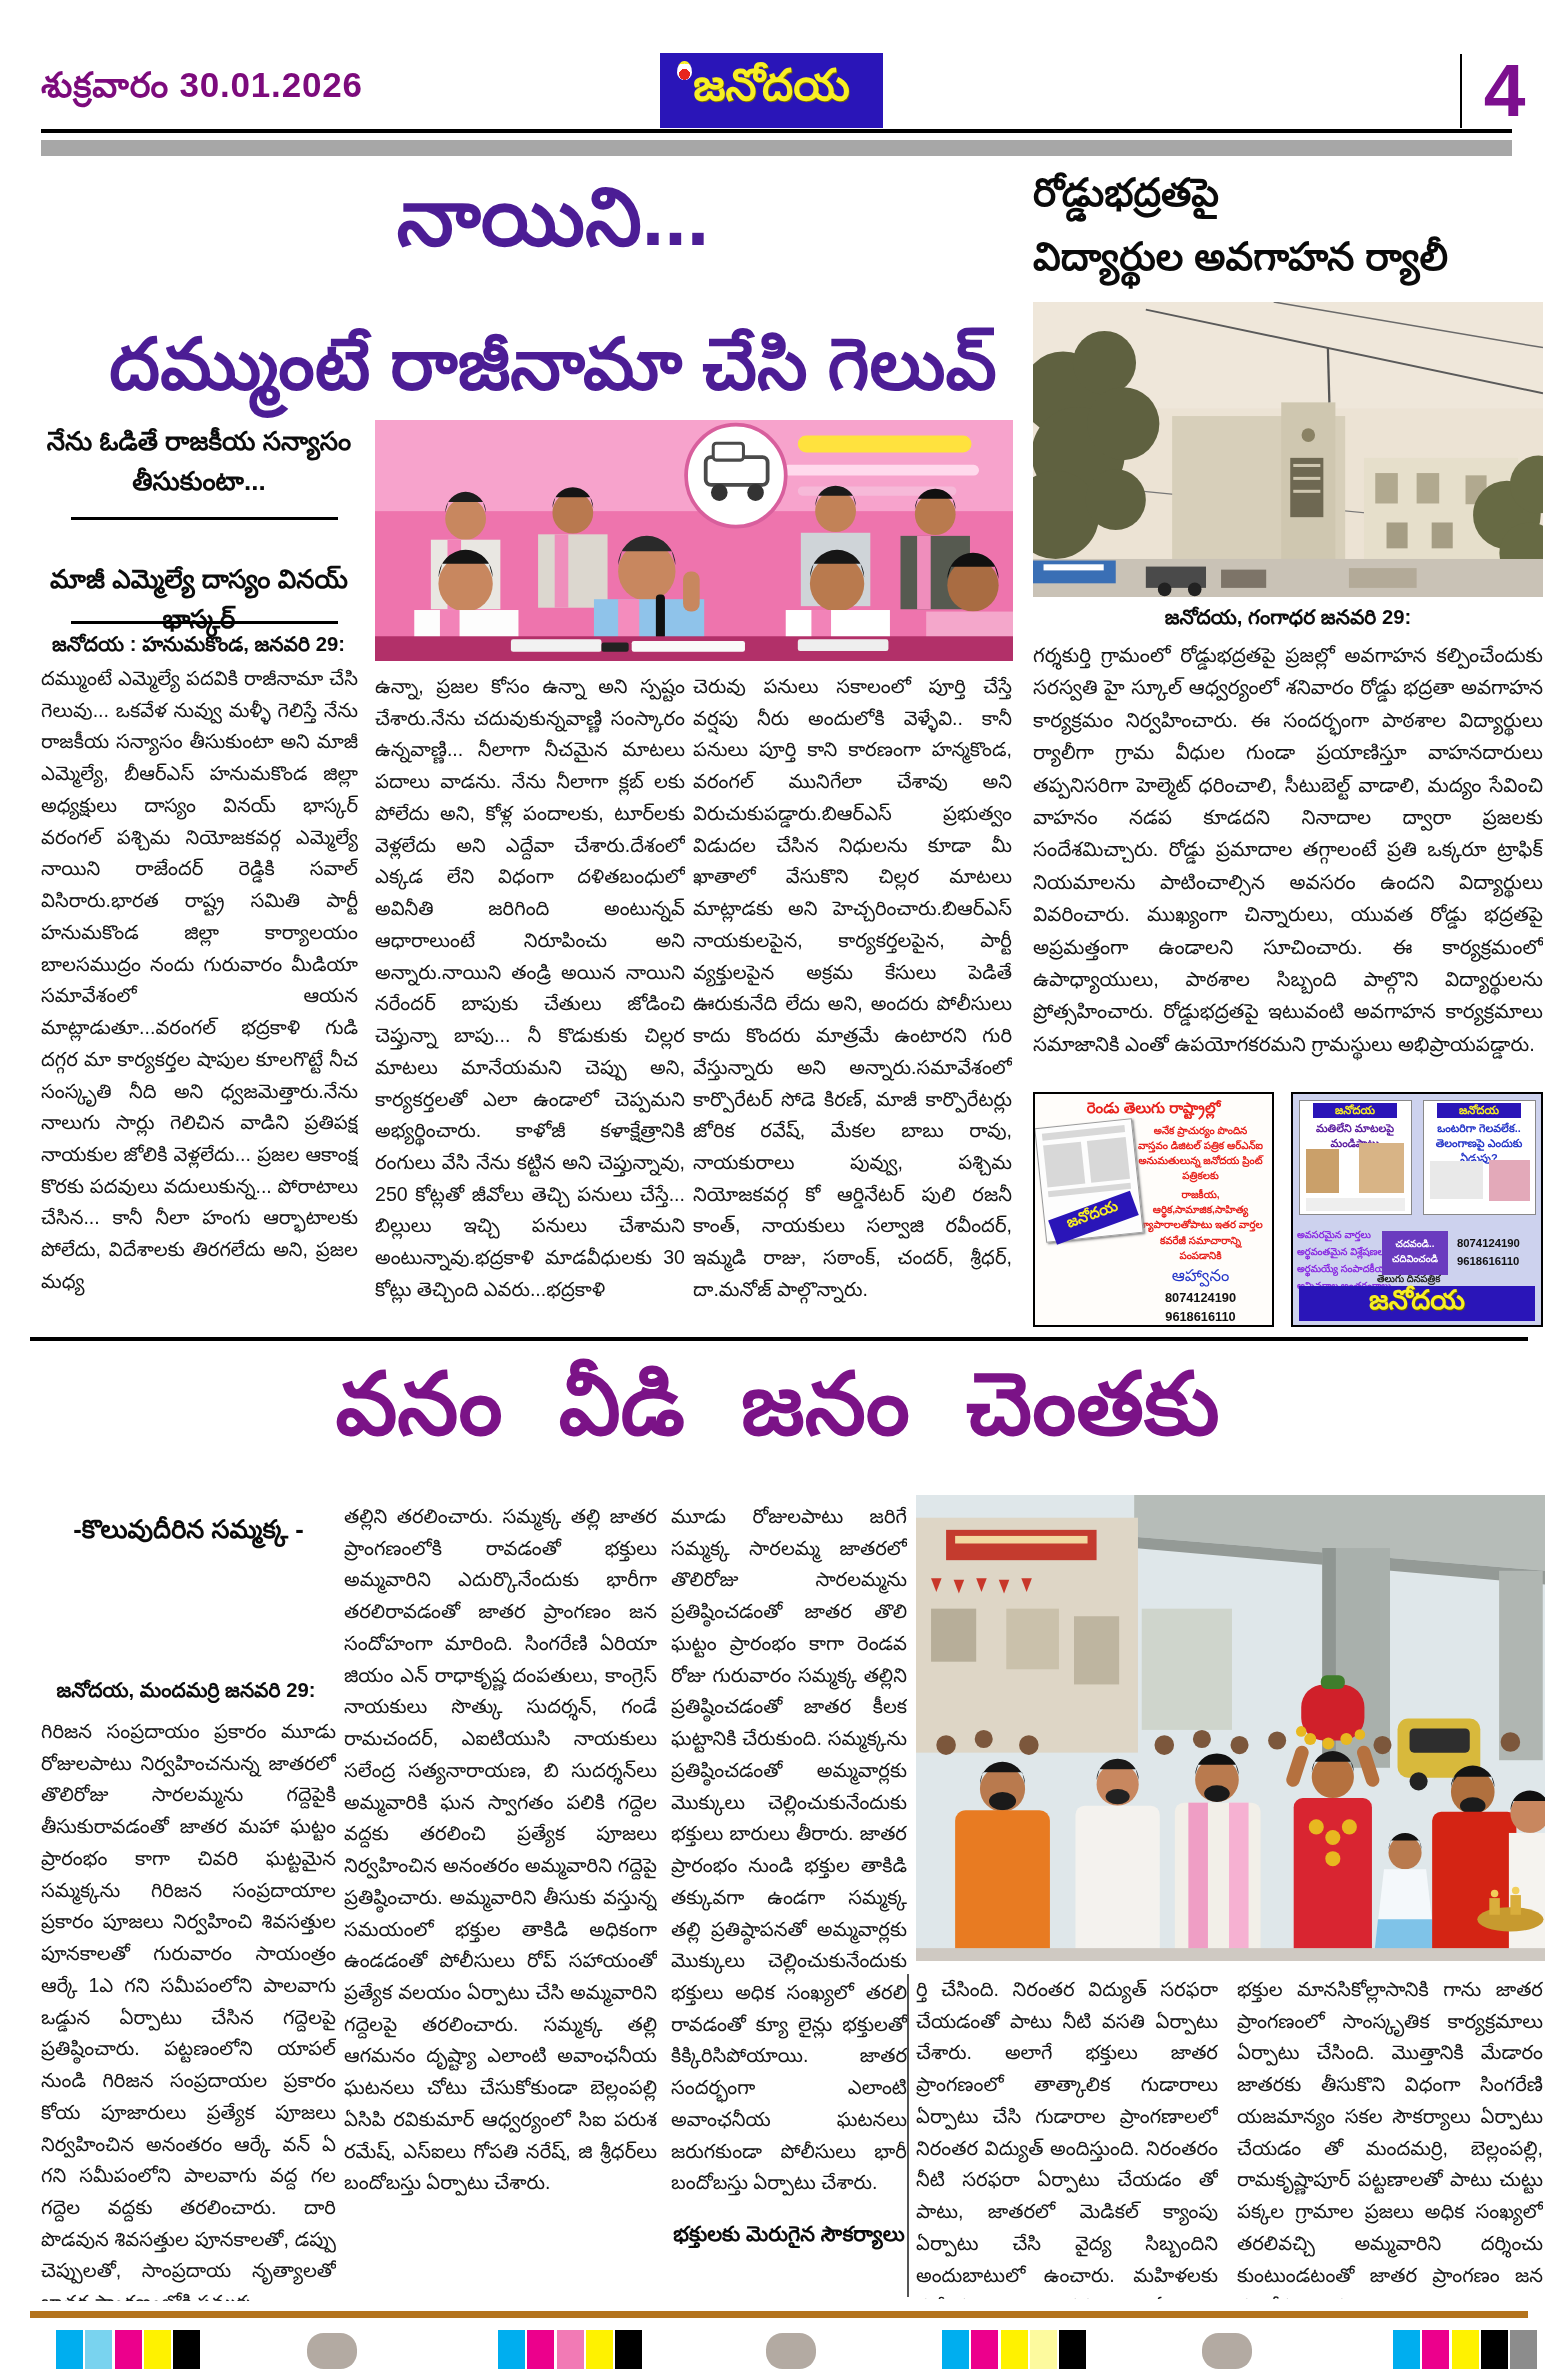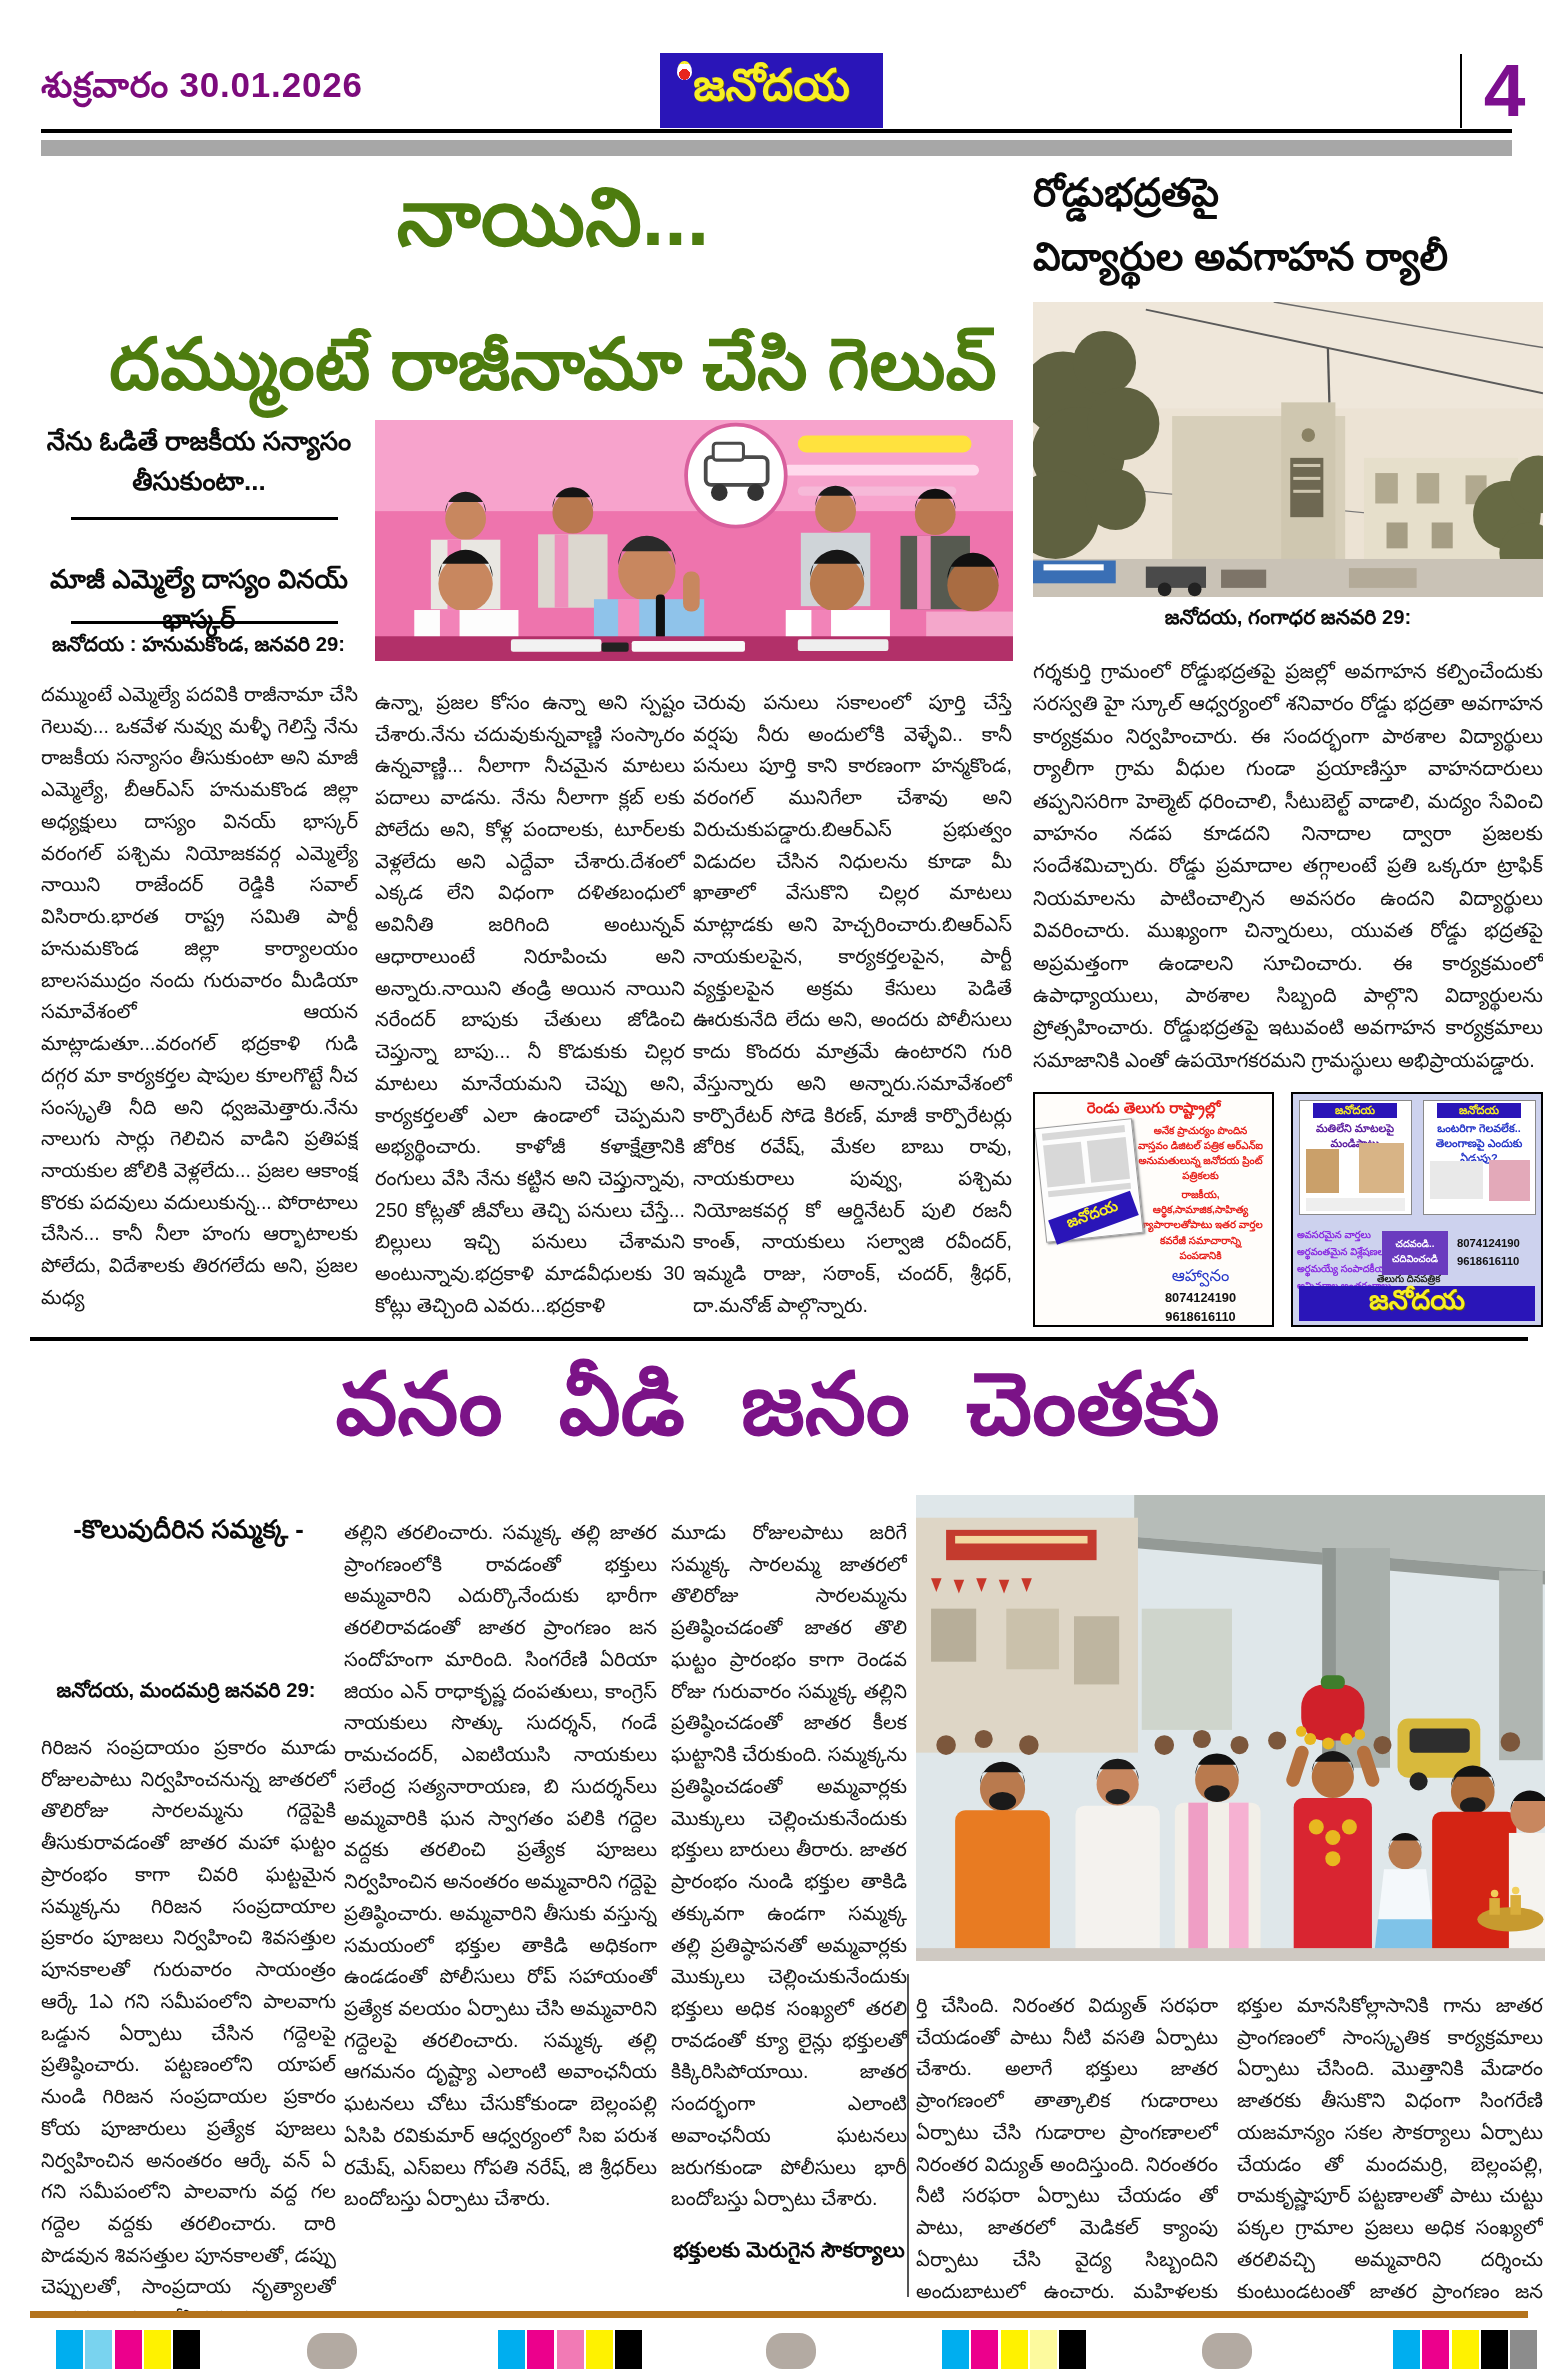--- a/index.html
+++ b/index.html
@@ -1,32 +1,32 @@
 <!DOCTYPE html>
 <html style="font-size:12px"><head>
 <meta charset="utf-8">
 <style>
   html,body{margin:0;padding:0;}
   body{width:1555px;height:2377px;position:relative;background:#ffffff;overflow:hidden;
        font-family:"Liberation Sans",sans-serif;}
   .abs{position:absolute;}
-  .col{position:absolute;text-align:justify;font-size:19.6px;line-height:1.62;color:#151515;overflow:hidden;margin-top:16px;}
+  .col{position:absolute;text-align:justify;font-size:19.6px;line-height:1.62;color:#151515;overflow:hidden;}
   .rule{position:absolute;background:#000;}
   
   .date{left:41px;top:65px;font-size:35px;font-weight:bold;color:#7c0b7c;letter-spacing:0.8px;}
   .masthead{left:660px;top:53px;width:223px;height:75px;background:#2a15b8;display:flex;align-items:center;justify-content:center;}
   .masthead .word{color:#f8ef25;font-size:44px;font-weight:bold;text-shadow:0.8px 0.8px 0 #7a6d00;}
   .flame{position:absolute;left:16.5px;top:7.5px;width:15px;height:19.6px;border-radius:50% 50% 50% 50%/60% 60% 40% 40%;
          background:radial-gradient(circle at 50% 70%, #e8251d 0 35%, #ffffff 36% 70%, #f8ef25 71%);}
   .vline-top{left:1460px;top:54px;width:2.3px;height:74px;background:#000;}
   .pagenum{left:1467px;top:47px;width:75px;font-size:75px;font-weight:bold;color:#7c0f8e;text-align:center;}
   .hrule1{left:41px;top:129px;width:1471px;height:3.8px;}
   .graybar{left:41px;top:140px;width:1471px;height:16px;background:#a7a7a7;}
   
-  .a1-line{left:98px;width:910px;text-align:center;font-weight:bold;color:#4d7c0f;}
+  .a1-line{left:98px;width:910px;text-align:center;font-weight:bold;color:#4c1d95;}
   .a1-l1{top:171px;font-size:81px;}
   .a1-l2{top:323px;font-size:72px;}
   .subhead{position:absolute;font-weight:bold;color:#0d0d0d;text-align:center;}
   .a1-sub1{left:41px;top:421px;width:316px;font-size:26px;line-height:1.55;}
   .a1-r1{left:71px;top:517px;width:267px;height:3px;}
   .a1-sub2{left:41px;top:559px;width:316px;font-size:26px;line-height:1.55;}
   .a1-r2{left:71px;top:621px;width:267px;height:3px;}
   .dateline{position:absolute;font-weight:bold;font-size:20.3px;color:#0d0d0d;text-align:center;}
   .a1-date{left:36px;top:633px;width:325px;}
   .photo{position:absolute;overflow:hidden;background:#ddd;}

